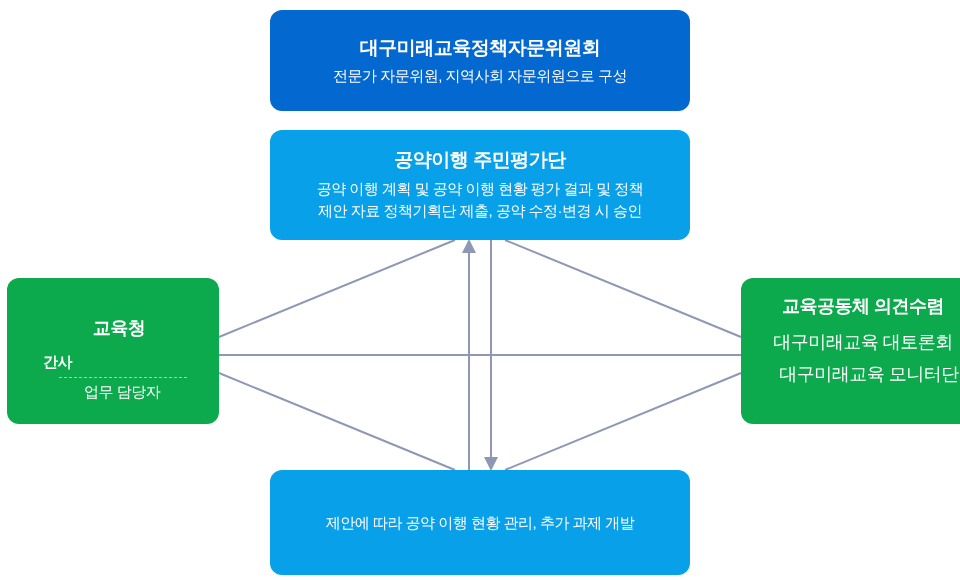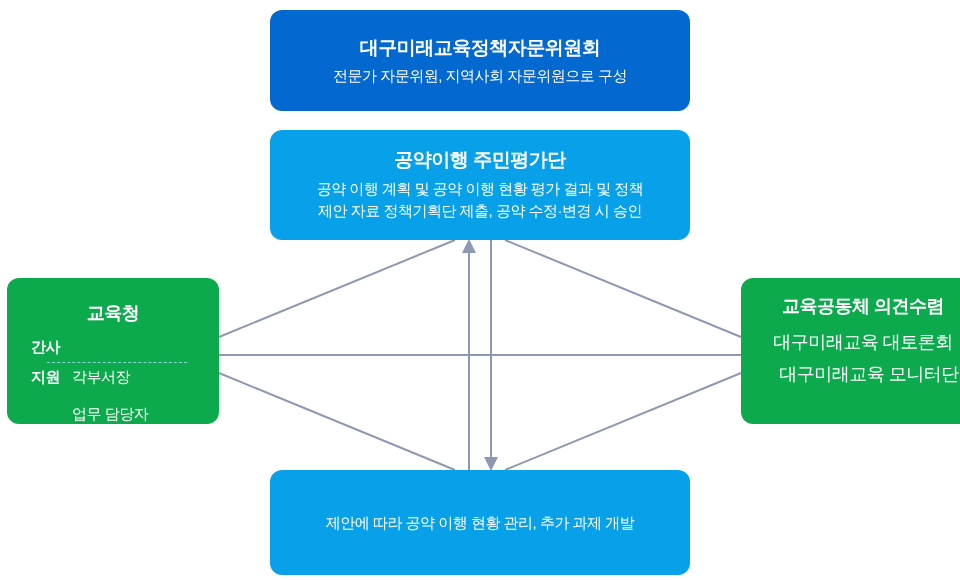--- a/index.html
+++ b/index.html
@@ -36,21 +36,21 @@
     justify-content:center;
     text-align:center;
     box-sizing:border-box;
   }
   .node-blue{background:var(--blue);}
   .node-sky{background:var(--sky);}
   .node-green{background:var(--green);}
 
   .box-advisory{left:270px;top:10px;width:420px;height:101px;}
   .box-evaluation{left:270px;top:130px;width:420px;height:110px;}
-  .box-office{left:7px;top:278px;width:212px;height:146px;justify-content:flex-end;align-items:stretch;padding:17px 0 0 0;}
+  .box-office{left:7px;top:278px;width:212px;height:146px;justify-content:center;align-items:stretch;padding:17px 0 0 12px;}
   .box-community{left:741px;top:278px;width:244px;height:146px;justify-content:flex-start;padding:17px 0 0 0;}
   .box-planning{left:270px;top:470px;width:420px;height:105px;}
 
   .node-title{
     font-size:19px;
     font-weight:bold;
     line-height:26px;
     letter-spacing:-0.5px;
   }
   .node-title-sm{
@@ -132,24 +132,20 @@
   </div>
 
   <div class="node node-green box-office">
     <div class="node-title-sm">교육청</div>
     <div class="office-rows">
       <div class="office-row">
         <span class="office-label">간사</span>
       </div>
       <hr class="office-divider">
       <div class="office-row">
-        <span class="office-label">지원</span>
-        <span class="office-value">각부서장</span>
-      </div>
-      <div class="office-row">
         <span class="office-label"></span>
         <span class="office-value">업무 담당자</span>
       </div>
     </div>
   </div>
 
   <div class="node node-green box-community">
     <div class="node-title-sm">교육공동체 의견수렴</div>
     <div class="community-items">
       <div class="community-item">대구미래교육 대토론회</div>

